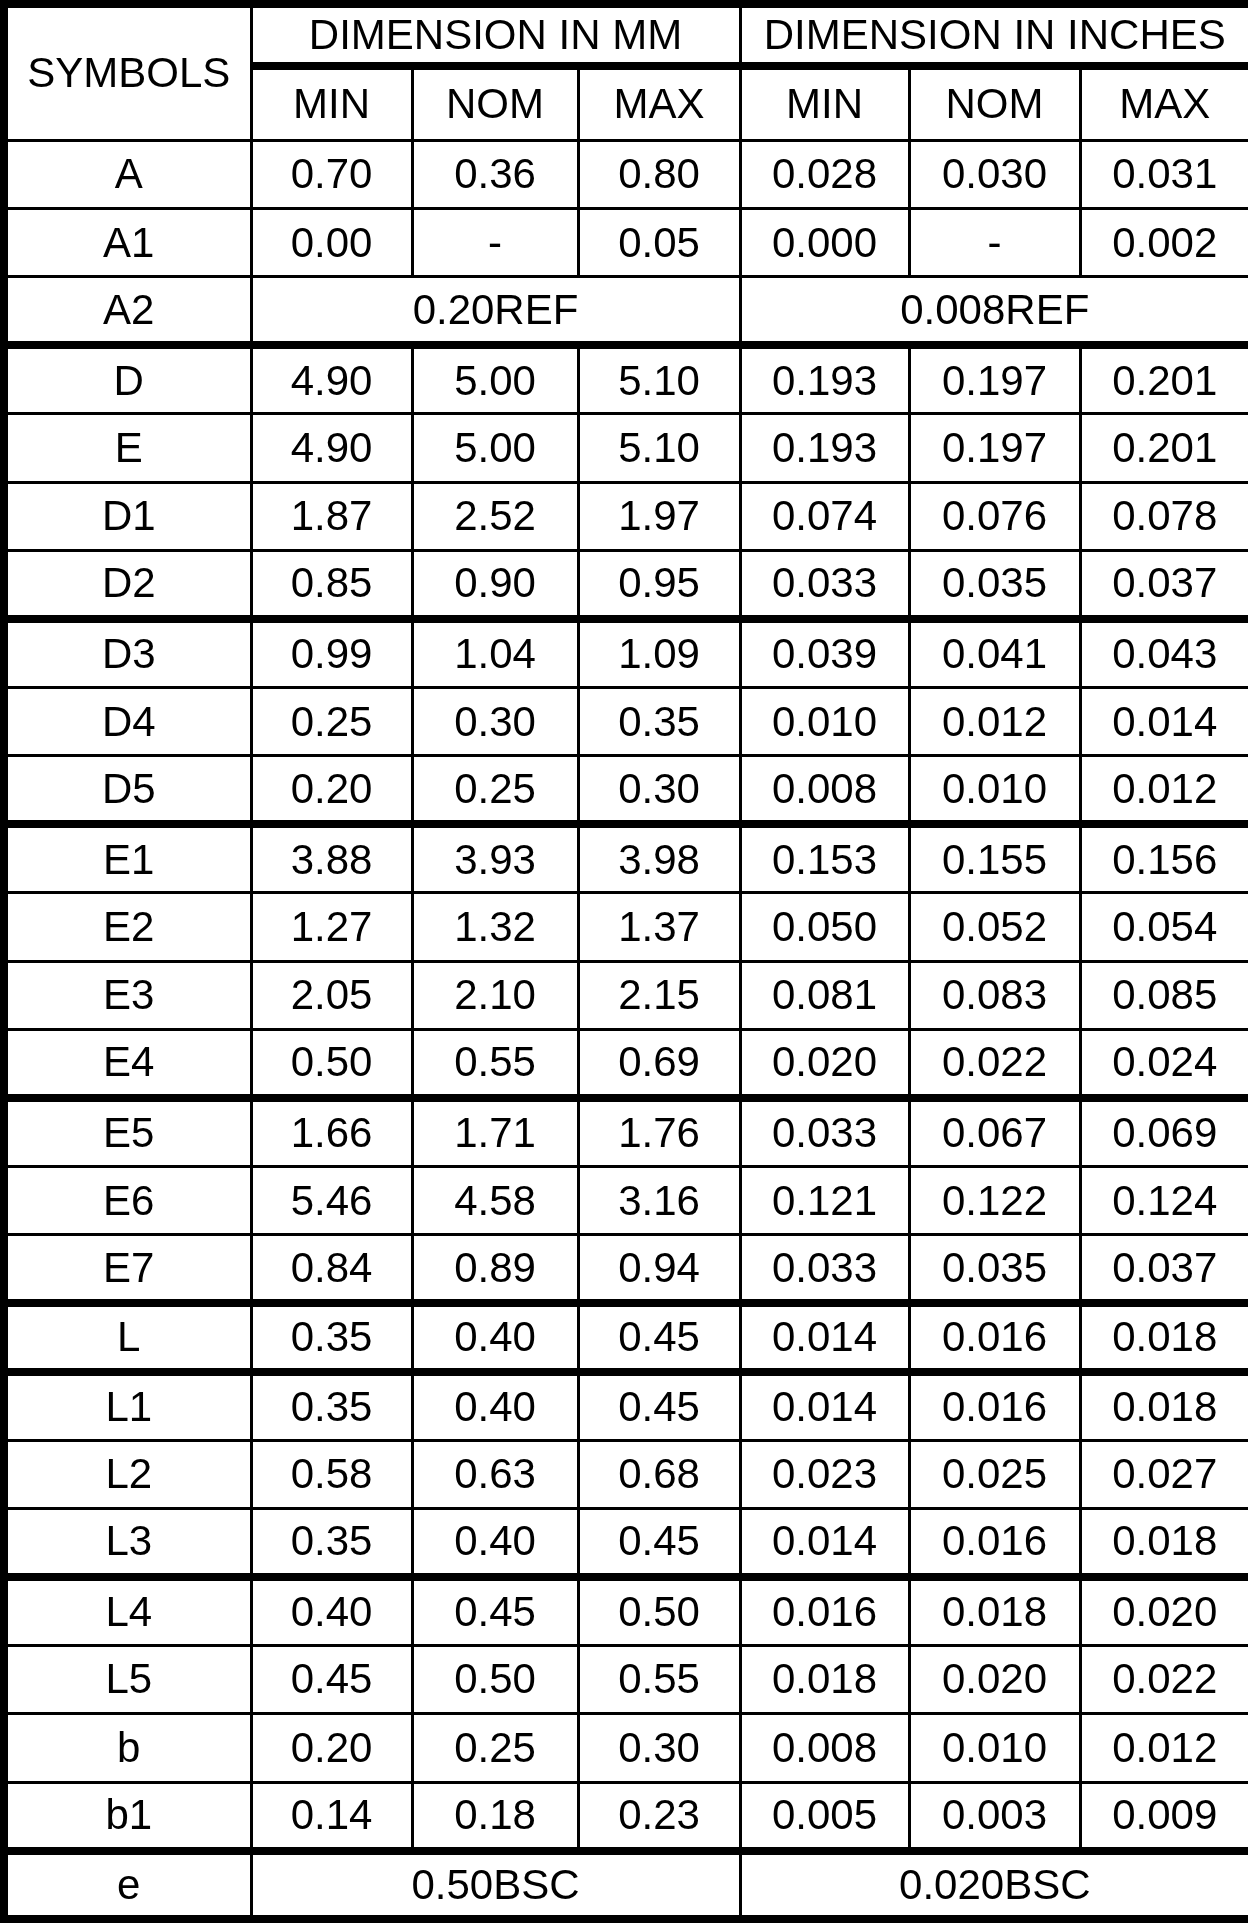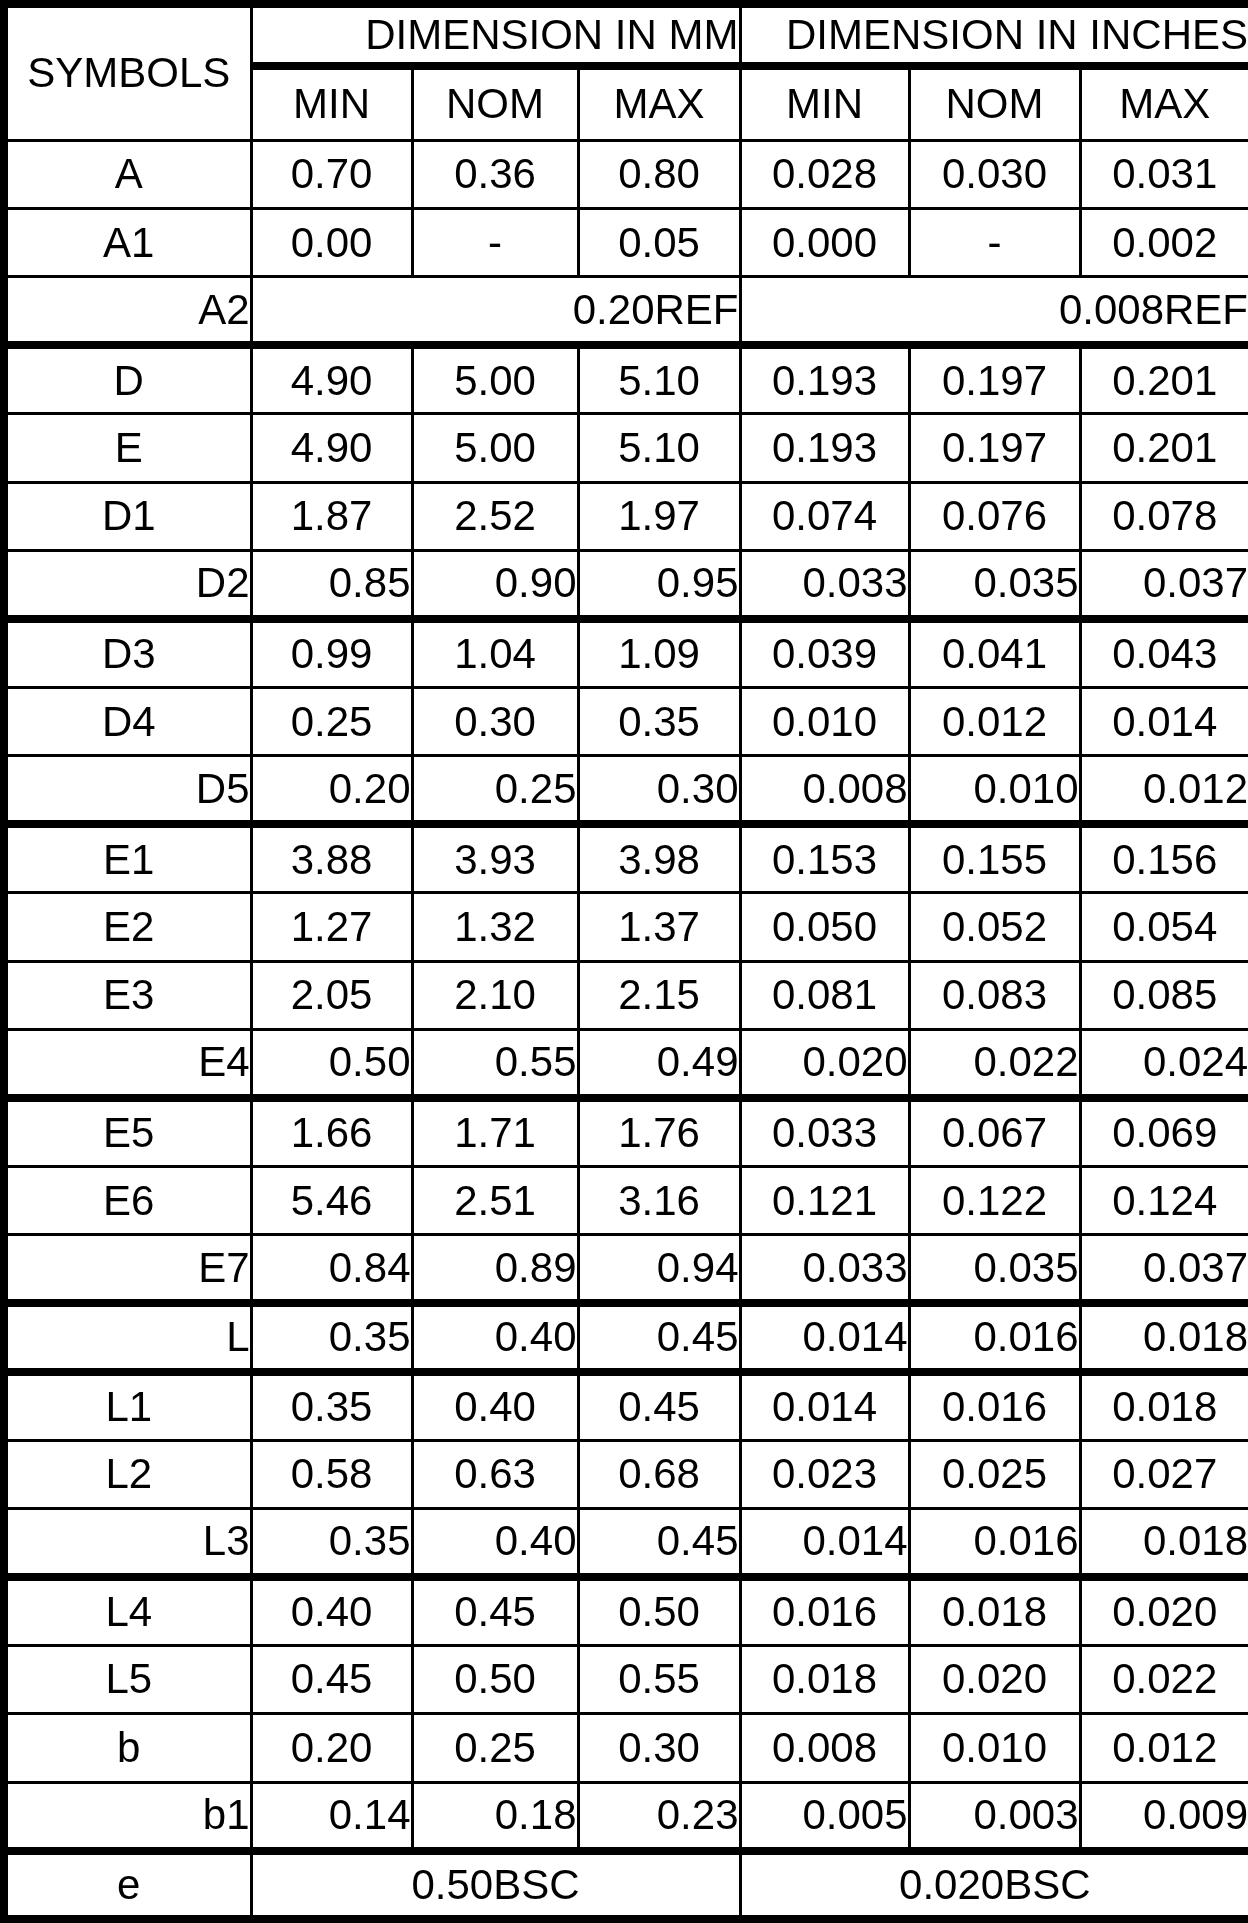--- a/index.html
+++ b/index.html
@@ -28,21 +28,20 @@
     text-align: center;
     vertical-align: middle;
     font-weight: normal;
     padding: 0;
     overflow: hidden;
     white-space: nowrap;
   }
   
   table.dim-table .thick-b {
     border-bottom-width: 8px;
-    text-align: right;
   }
   table.dim-table thead tr.group-row { height: 62px; }
   table.dim-table thead tr.sub-row   { height: 74px; }
   table.dim-table tbody tr           { height: 68px; }
 </style>
 </head>
 <body>
 
 <table class="dim-table">
   <colgroup>
@@ -180,38 +179,38 @@
         <td>2.10</td>
         <td>2.15</td>
         <td>0.081</td>
         <td>0.083</td>
         <td>0.085</td>
       </tr>
       <tr>
         <td class="thick-b">E4</td>
         <td class="thick-b">0.50</td>
         <td class="thick-b">0.55</td>
-        <td class="thick-b">0.49</td>
+        <td class="thick-b">0.69</td>
         <td class="thick-b">0.020</td>
         <td class="thick-b">0.022</td>
         <td class="thick-b">0.024</td>
       </tr>
       <tr>
         <td>E5</td>
         <td>1.66</td>
         <td>1.71</td>
         <td>1.76</td>
         <td>0.033</td>
         <td>0.067</td>
         <td>0.069</td>
       </tr>
       <tr>
         <td>E6</td>
         <td>5.46</td>
-        <td>2.51</td>
+        <td>4.58</td>
         <td>3.16</td>
         <td>0.121</td>
         <td>0.122</td>
         <td>0.124</td>
       </tr>
       <tr>
         <td class="thick-b">E7</td>
         <td class="thick-b">0.84</td>
         <td class="thick-b">0.89</td>
         <td class="thick-b">0.94</td>

